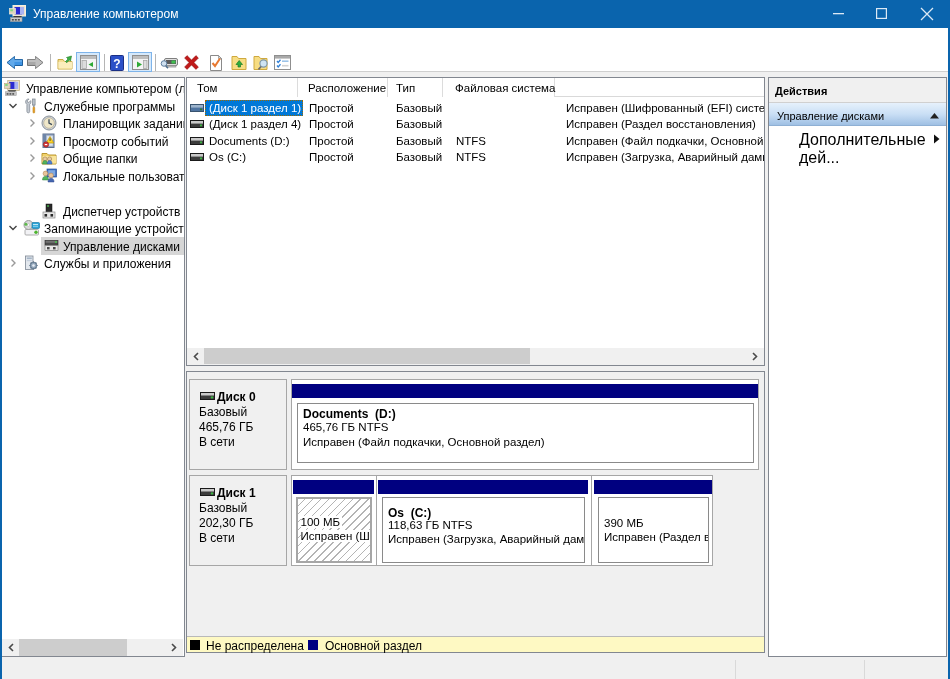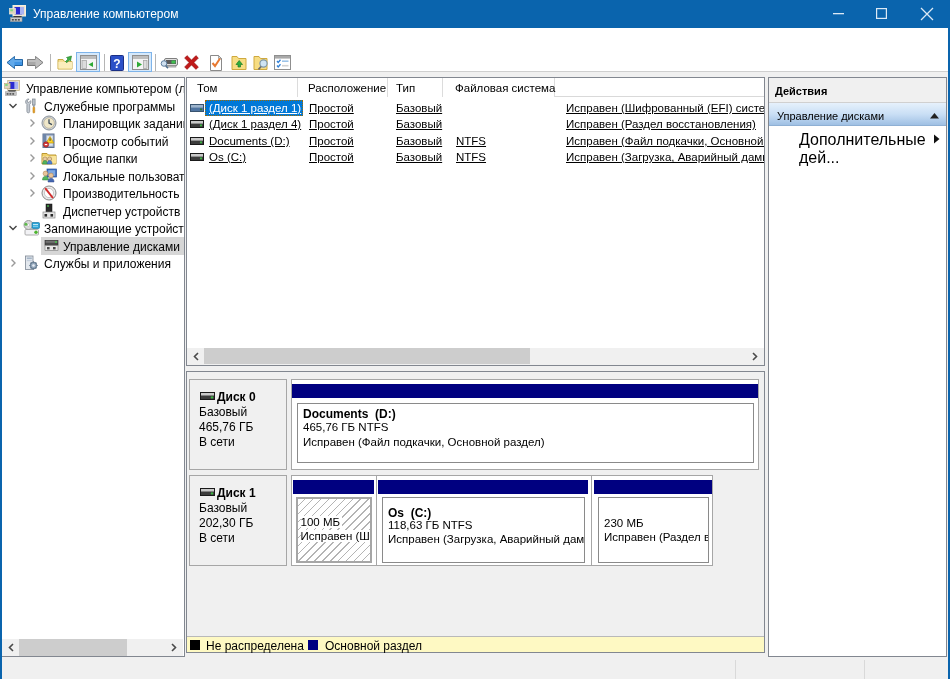--- a/index.html
+++ b/index.html
@@ -29,21 +29,21 @@
 .trow svg.icn { position:absolute; top:1px; }
 .tsel { position:absolute; left:39px; right:0; top:0; bottom:0; background:#d6d6d6; }
 #treehsb { position:absolute; left:0; bottom:0; width:181px; height:17px; background:#f0f0f0; }
 
 
 #listpane { left:186px; top:77px; width:579px; height:289px; background:#fff; border:1px solid #828790; overflow:hidden; }
 .hdrcell { position:absolute; top:0; height:19px; border-right:1px solid #dcdcdc; background:#fff; }
 .hdrcell span { position:absolute; left:10px; top:4px; font-size:11.5px; white-space:nowrap; }
 #hdrrow { position:absolute; left:0; top:0; width:577px; height:19px; border-bottom:1px solid #d9d9d9; background:#fff; }
 .lrow { position:absolute; left:0; width:577px; height:16px; }
-.lrow span { position:absolute; top:2px; font-size:11.5px; white-space:nowrap;text-decoration:underline; }
+.lrow span { position:absolute; top:2px; font-size:11.5px; white-space:nowrap; }
 #listhsb { position:absolute; left:0; bottom:0; width:577px; height:17px; background:#f0f0f0; }
 
 
 #graphpane { left:186px; top:371px; width:579px; height:282px; background:#f0f0f0; border:1px solid #828790; }
 .dleft { position:absolute; left:2px; width:98px; background:#f0f0f0; border:1px solid #a6a6a6; }
 .dleft div { position:absolute; left:9px; white-space:nowrap; }
 .band { position:absolute; left:104px; width:468px; border:1px solid #a6a6a6; background:#fff; }
 .navy { position:absolute; background:#000080; }
 .vbox { position:absolute; border:1px solid #8a8a8a; background:#fff; overflow:hidden; }
 .vbox div { font-size:11.5px; }
@@ -252,32 +252,20 @@
     <svg class="icn" style="left:39px" width="16" height="16" viewBox="0 0 16 16">
       <rect x="6" y="1" width="9.5" height="8" fill="#3f6fc0" stroke="#27509a" stroke-width="0.7"></rect>
       <rect x="7.2" y="2.2" width="7" height="5.6" fill="#7fa8e0"></rect>
       <circle cx="4.5" cy="5.5" r="2.4" fill="#e8c49a" stroke="#a87d4a" stroke-width="0.5"></circle>
       <path d="M1.5 12 C1.5 9.3 2.8 8.2 4.5 8.2 C6.2 8.2 7.5 9.3 7.5 12 Z" fill="#52b55e" stroke="#2e7d38" stroke-width="0.5"></path>
       <circle cx="10" cy="7.5" r="2.4" fill="#e8c49a" stroke="#a87d4a" stroke-width="0.5"></circle>
       <path d="M7 14 C7 11.3 8.3 10.2 10 10.2 C11.7 10.2 13 11.3 13 14 Z" fill="#4467b0" stroke="#2c478a" stroke-width="0.5"></path>
     </svg>
     <span class="txt" style="left:61px">Локальные пользователи и группы</span>
   </div>
-  <div class="trow" style="top:106px">
-    <svg class="icn chev" style="left:25px;top:4px" width="10" height="10" viewBox="0 0 10 10">
-        <path d="M3.5 1.5 L7 5 L3.5 8.5" fill="none" stroke="#9a9a9a" stroke-width="1.4"></path>
-      </svg>
-    <svg class="icn" style="left:39px" width="16" height="16" viewBox="0 0 16 16">
-      <circle cx="8" cy="8" r="7" fill="#e9e9e9" stroke="#8b8b8b"></circle>
-      <circle cx="8" cy="8" r="4.6" fill="#fff" stroke="#b5b5b5" stroke-width="0.7"></circle>
-      <path d="M4.2 3.2 L11.9 13" stroke="#d22d2d" stroke-width="2"></path>
-
-    </svg>
-    <span class="txt" style="left:61px">Производительность</span>
-  </div>
   <div class="trow" style="top:123.5px">
     <svg class="icn" style="left:39px" width="16" height="16" viewBox="0 0 16 16">
       <rect x="5" y="1" width="6" height="8" fill="#2a2a2a" stroke="#111" stroke-width="0.5"></rect>
       <rect x="6.2" y="2.2" width="1.6" height="1.6" fill="#49c24f"></rect>
       <rect x="2" y="9" width="12" height="6" fill="#e6e6e6" stroke="#8a8a8a" stroke-width="0.7"></rect>
       <rect x="3.5" y="11" width="2.6" height="2.6" fill="#2a2a2a"></rect>
       <rect x="9.5" y="11" width="2.6" height="2.6" fill="#2a2a2a"></rect>
     </svg>
     <span class="txt" style="left:61px">Диспетчер устройств</span>
   </div>
@@ -457,21 +445,21 @@
     <div class="vbox" style="left:4px;top:21px;width:76px;height:66px;border:2.5px solid #a6a6a6;background:repeating-linear-gradient(135deg,#fff 0px,#fff 4.6px,#b4b4b4 4.6px,#b4b4b4 5.6px)">
       <div style="top:17px;left:2.5px;background:#fff;padding-right:2px">100 МБ</div>
       <div style="top:31px;left:2.5px;background:#fff;padding-right:2px">Исправен (Шифрованный (EFI) системный раздел)</div>
     </div>
     <div class="vbox" style="left:90px;top:21px;width:203px;height:66px">
       <div style="top:8px;font-weight:bold">Os&nbsp; (C:)</div>
       <div style="top:21px">118,63 ГБ NTFS</div>
       <div style="top:35px">Исправен (Загрузка, Аварийный дамп, Основной раздел)</div>
     </div>
     <div class="vbox" style="left:306px;top:21px;width:111px;height:66px">
-      <div style="top:19px">230 МБ</div>
+      <div style="top:19px">390 МБ</div>
       <div style="top:33px">Исправен (Раздел восстановления)</div>
     </div>
   </div>
   <div id="legend">
     <div class="lsq" style="left:3px;background:#000"></div>
     <span style="left:19px">Не распределена</span>
     <div class="lsq" style="left:121px;background:#000080"></div>
     <span style="left:138px">Основной раздел</span>
   </div>
 </div>

